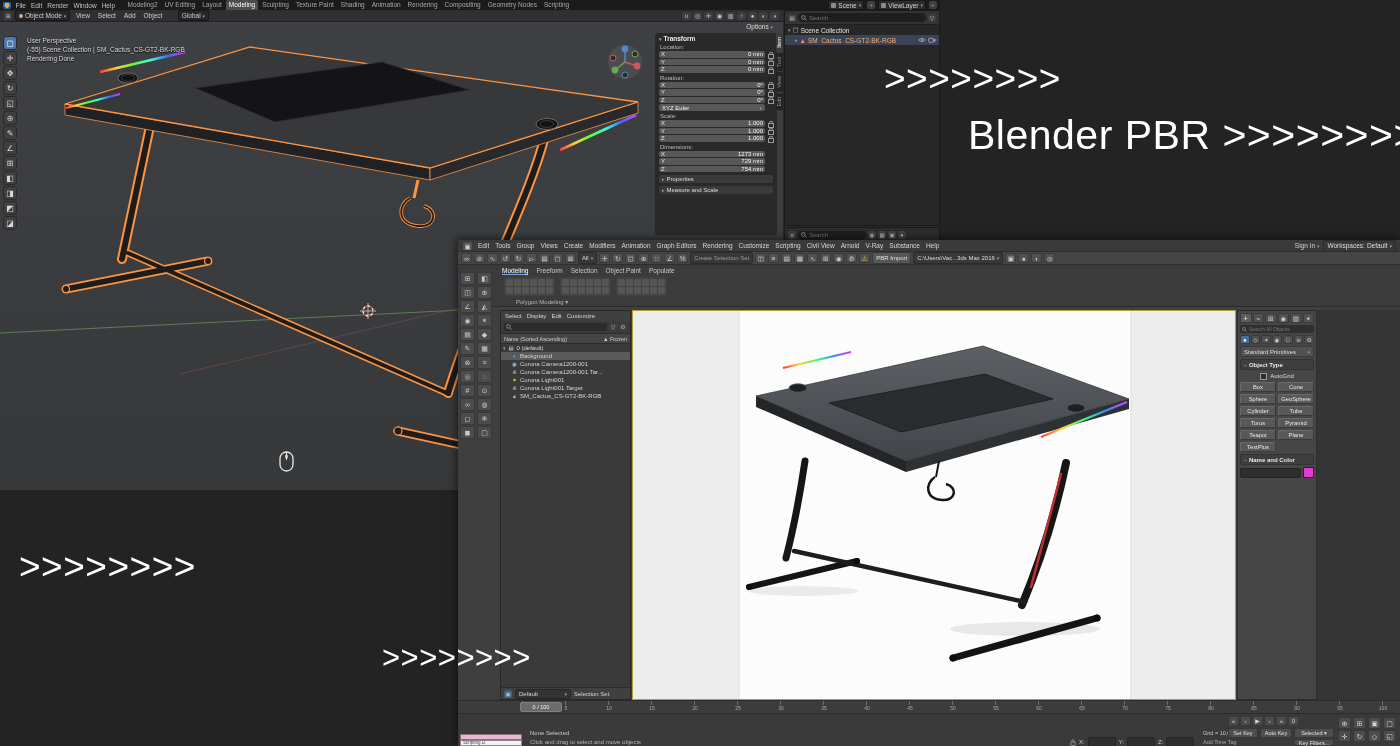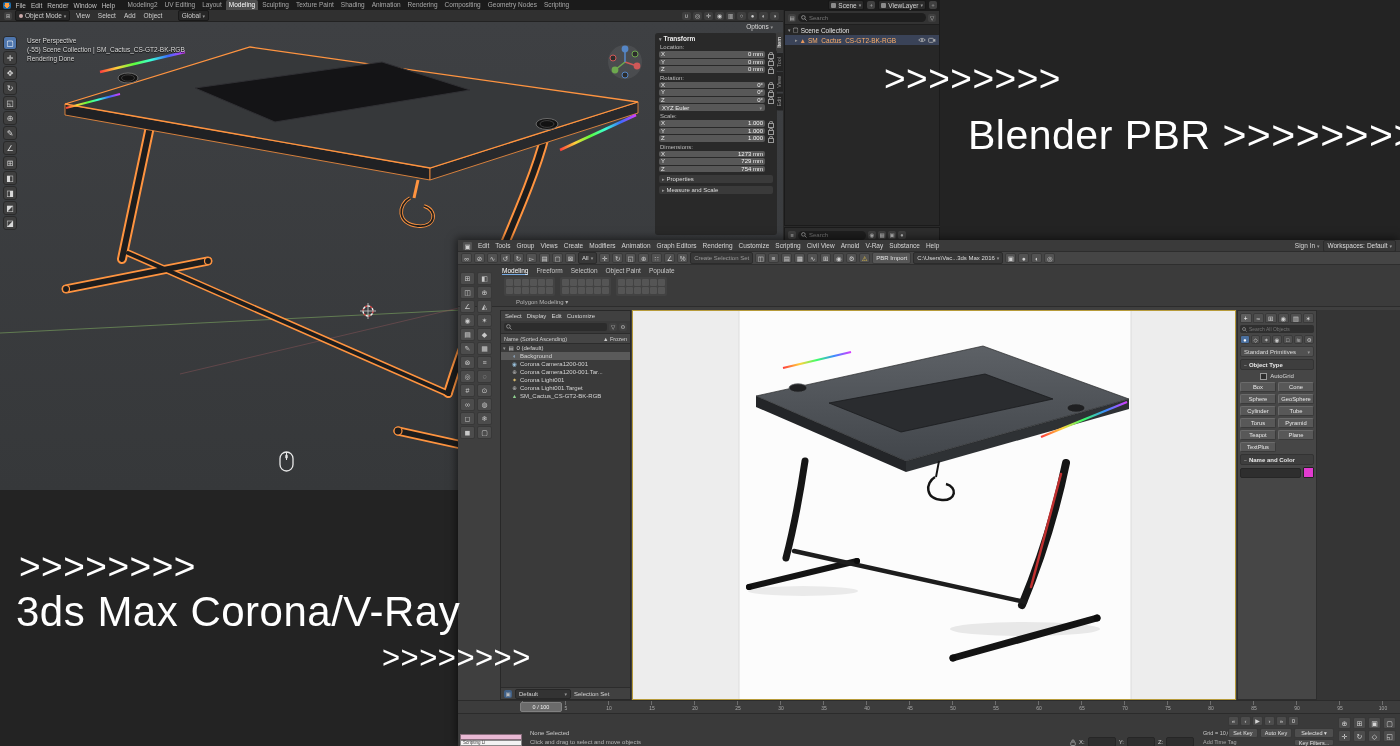--- a/index.html
+++ b/index.html
@@ -953,15 +953,14 @@
           <span class="nvi">↻</span>
           <span class="nvi">◇</span>
           <span class="nvi">◱</span>
         </div>
     </footer>
   </section>
 
   <div class="ov tr1">&gt;&gt;&gt;&gt;&gt;&gt;&gt;&gt;</div>
   <div class="ov tr2">Blender PBR &gt;&gt;&gt;&gt;&gt;&gt;&gt;&gt;</div>
   <div class="ov bl1">&gt;&gt;&gt;&gt;&gt;&gt;&gt;&gt;</div>
-  <div class="ov bl2">3ds Max Corona/V-Ray</div>
   <div class="ov bl3">&gt;&gt;&gt;&gt;&gt;&gt;&gt;&gt;</div>
 </div>
 
 </body></html>

